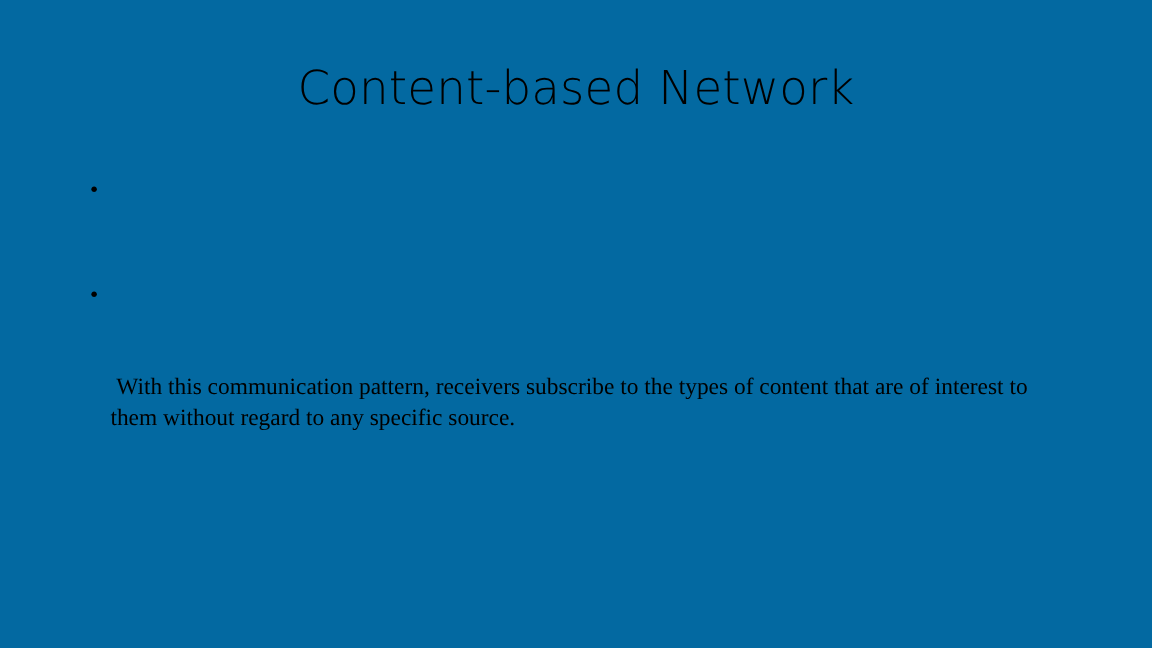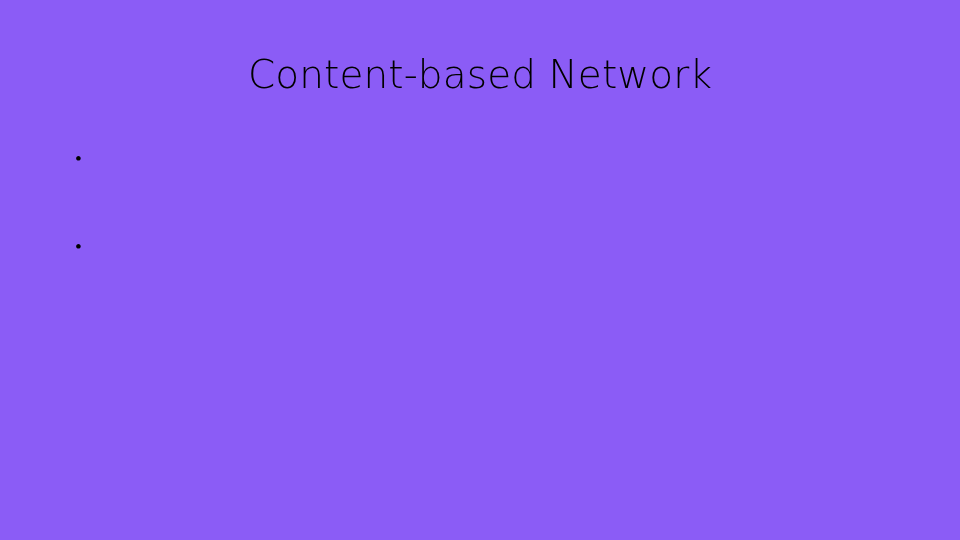--- a/index.html
+++ b/index.html
@@ -79,29 +79,30 @@
     user-select: none;
   }
 
   .bullet-text {
     display: block;
   }
 </style>
 </head>
 <body style="background: rgb(255, 255, 255);">
 
-<div id="slide" style="background: #8b5cf6; color: rgb(0, 0, 0);">
+<div id="slide" style="background: #0369a1; color: rgb(0, 0, 0);">
 
   <div id="slide-title">Content-based Network</div>
 
   <ul id="bullet-list">
 
     <li class="bullet-item">
       <span class="bullet-marker">•</span>
     </li>
 
     <li class="bullet-item">
       <span class="bullet-marker">•</span>
+      <span class="bullet-text"> With this communication pattern, receivers subscribe to the types of content that are of interest to them without regard to any specific source.</span>
     </li>
 
   </ul>
 
 </div>
 
 </body></html>

